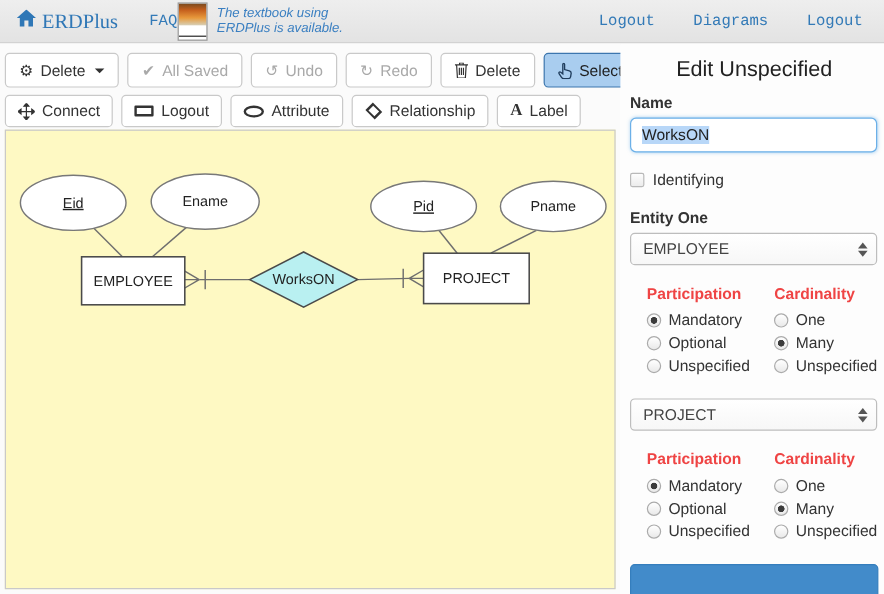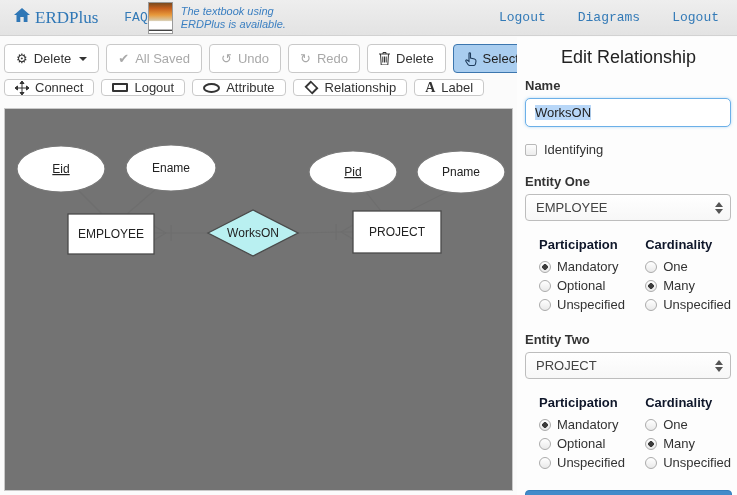--- a/index.html
+++ b/index.html
@@ -20,34 +20,34 @@
   .banner-text { font-size:11px; line-height:13px; color:#3a7fc1; }
   .nav-right { margin-left:auto; display:flex; gap:32px; padding-right:4px; }
 
   
   .toolbar-row { position:absolute; left:4px; display:flex; gap:7px; }
   .row1 { top:44px; }
   .row2 { top:79px; }
   .tbtn { display:inline-flex; align-items:center; gap:6px; background:#ffffff;
     border:1px solid #c9c9c9; border-radius:4px; padding:5px 11px; font-size:13px;
     color:#333; height:29px; cursor:pointer; white-space:nowrap; }
-  .row2 .tbtn { height:17px; padding:4px 10px; }
+  .row2 .tbtn { height:27px; padding:4px 10px; }
   .tbtn.disabled { color:#a9a9a9; }
   .tbtn.active { background:#a9cdef; border:1px solid #3c76ae; color:#1f1f1f; }
   .glyph { font-size:13px; line-height:1; }
   .caret { display:inline-block; width:0; height:0; border-left:4px solid transparent;
     border-right:4px solid transparent; border-top:4px solid #333; margin-left:2px; }
   .ic-rect { width:16px; height:9px; border:2px solid #333; border-radius:1px; }
   .ic-oval { width:17px; height:10px; border:2px solid #333; border-radius:50%; }
   .ic-diamond { width:11px; height:11px; border:2px solid #333; transform:rotate(45deg) scaleY(.8); margin:0 2px; }
   .ic-label { font-family:"Liberation Serif", serif; font-weight:bold; font-size:14px; }
 
   
   .canvas { position:absolute; left:4px; top:108px; width:509px; height:383px;
-    background:#737373; border:1px solid #c9c9c9; }
+    background:#fef9c3; border:1px solid #c9c9c9; }
 
   
   .panel { position:absolute; left:517px; top:37px; width:220px; height:458px;
     background:#fdfdfd; padding:8px 5px 0 8px; }
   .panel-title { text-align:center; font-size:18px; color:#222; margin:2px 0 10px; }
   .lbl { font-size:13px; font-weight:bold; color:#333; margin-bottom:5px; }
   .fake-input { width:206px; height:29px; border:1px solid #6cb0e8; border-radius:5px;
     background:#fff; display:flex; align-items:center; padding:0 9px; font-size:13px;
     color:#222; box-shadow:0 0 3px rgba(102,175,233,.5); margin-bottom:15px; cursor:text; }
   .fake-input .sel { background:#b8d7f8; }
@@ -59,21 +59,21 @@
     background:linear-gradient(#ffffff,#f7f7f7); display:flex; align-items:center;
     padding:0 7px 0 10px; font-size:13px; color:#444; margin-bottom:16px; cursor:pointer; }
   .stepper { margin-left:auto; display:flex; flex-direction:column; align-items:center; }
   .tri-up { width:0; height:0; border-left:4px solid transparent; border-right:4px solid transparent;
     border-bottom:5px solid #555; margin-bottom:2px; }
   .tri-down { width:0; height:0; border-left:4px solid transparent; border-right:4px solid transparent;
     border-top:5px solid #555; }
   .pc-grid { display:flex; margin:0 0 16px 14px; }
   .pc-col1 { width:110px; }
   .pc-col2 { width:90px; }
-  .pc-head { font-size:13px; font-weight:bold; color:#0f172a; margin-bottom:7px; }
+  .pc-head { font-size:13px; font-weight:bold; color:#ef4444; margin-bottom:7px; }
   .radio-row { display:flex; align-items:center; gap:6px; font-size:13px; color:#333;
     margin-bottom:4px; height:15px; }
   input[type=radio] { appearance:none; -webkit-appearance:none; width:12px; height:12px;
     border:1px solid #ababab; border-radius:50%;
     background:linear-gradient(#ffffff,#e9e9e9); cursor:pointer; flex:0 0 12px; }
   input[type=radio]:checked { background:radial-gradient(circle at 50% 50%, #3c3c3c 0 2.6px, rgba(0,0,0,0) 3px), linear-gradient(#ffffff,#e9e9e9); }
   .add-btn { width:207px; height:32px; margin-top:15px; border:1px solid #357ebd;
     border-radius:4px; background:#428bca; color:#fff; font-size:13px; font-weight:bold;
     display:flex; align-items:center; justify-content:center; gap:6px; cursor:pointer; }
 
@@ -200,21 +200,21 @@
       <text x="348" y="67" style="text-decoration:underline">Pid</text>
       <text x="456" y="67">Pname</text>
       <text x="106" y="129">EMPLOYEE</text>
       <text x="392" y="127">PROJECT</text>
       <text x="248" y="128">WorksON</text>
     </g>
   </svg>
 </div>
 
 <div class="panel">
-  <div class="panel-title">Edit Relationship</div>
+  <div class="panel-title">Edit Unspecified</div>
 
   <div class="lbl">Name</div>
   <div class="fake-input">
     <span class="sel">WorksON</span>
   </div>
 
   <div class="check-row">
     <input type="checkbox" style="">
     <span>Identifying</span>
   </div>
@@ -254,21 +254,20 @@
           <input type="radio" name="g1c" checked="" style="">
           <span>Many</span>
         </label>
       <label class="radio-row">
           <input type="radio" name="g1c" style="">
           <span>Unspecified</span>
         </label>
     </div>
   </div>
 
-  <div class="lbl">Entity Two</div>
   <div class="select">
     <span>PROJECT</span>
     <span class="stepper">
       <span class="tri-up"></span>
         <span class="tri-down"></span>
     </span>
   </div>
 
   <div class="pc-grid">
     <div class="pc-col1">

